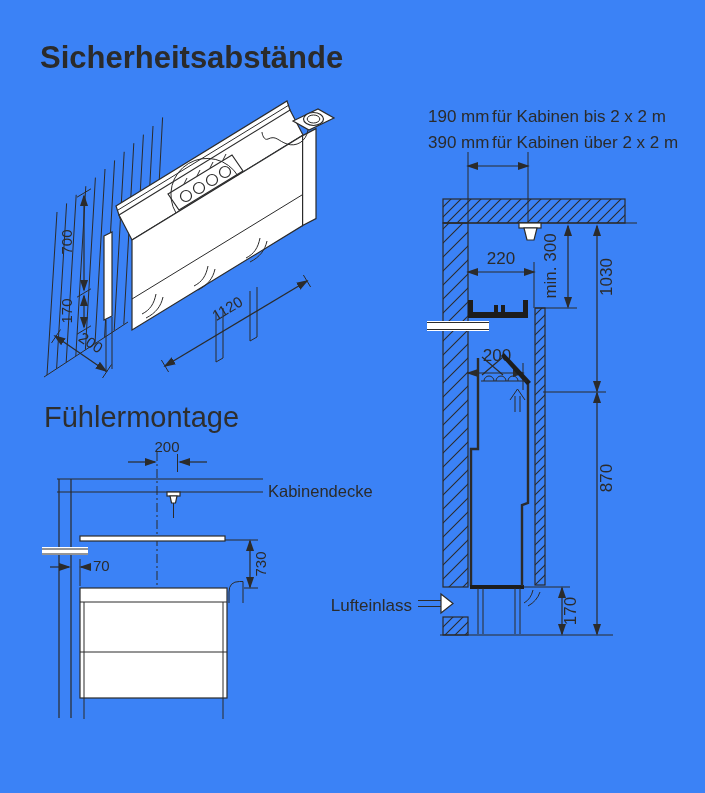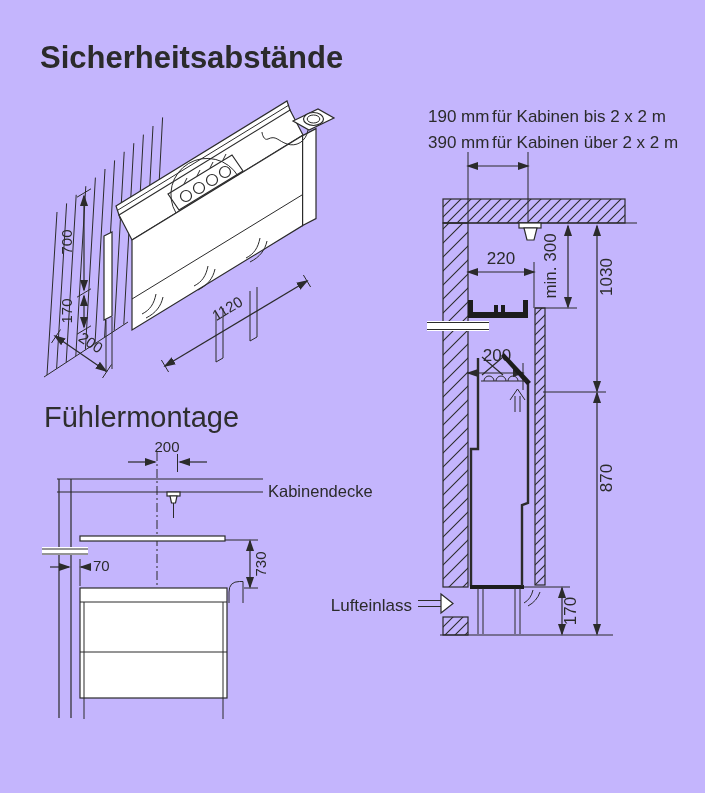--- a/index.html
+++ b/index.html
@@ -1,16 +1,16 @@
 <!DOCTYPE html>
 <html><head>
 <meta charset="utf-8">
 <style>
   html,body{margin:0;padding:0;background:#ffffff;}
-  .page{width:705px;height:793px;position:relative;background:#c4b5fd;overflow:hidden;
+  .page{width:705px;height:793px;position:relative;background:#3b82f6;overflow:hidden;
         font-family:"Liberation Sans",sans-serif;}
   svg text{font-family:"Liberation Sans",sans-serif;fill:#2b2b2b;}
   .h1{font-size:31px;font-weight:bold;}
   .h2{font-size:29px;fill:#2e2e2e;}
   .dim{font-size:15px;}
   .dimL{font-size:17px;}
   .lab{font-size:16.5px;}
   .note{font-size:17px;}
   .ln{stroke:#2b2b2b;stroke-width:1.2;fill:none;}
   .lnthin{stroke:#2b2b2b;stroke-width:1;fill:none;}

